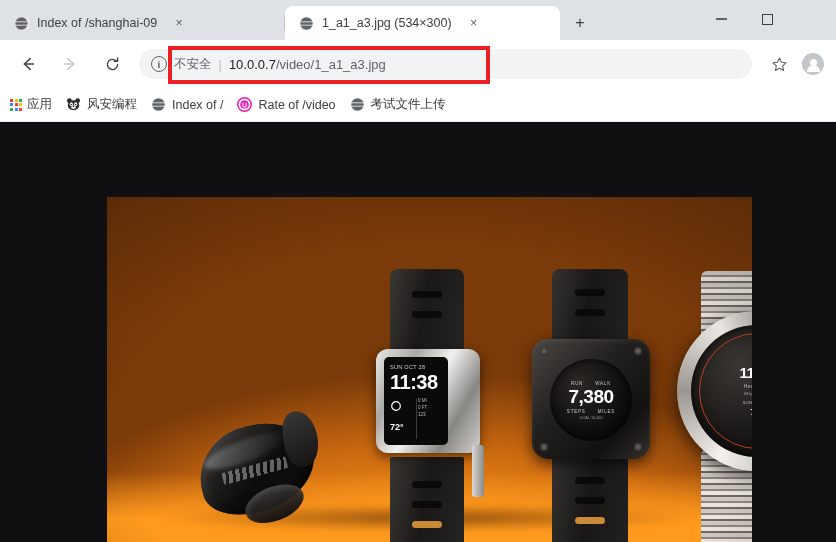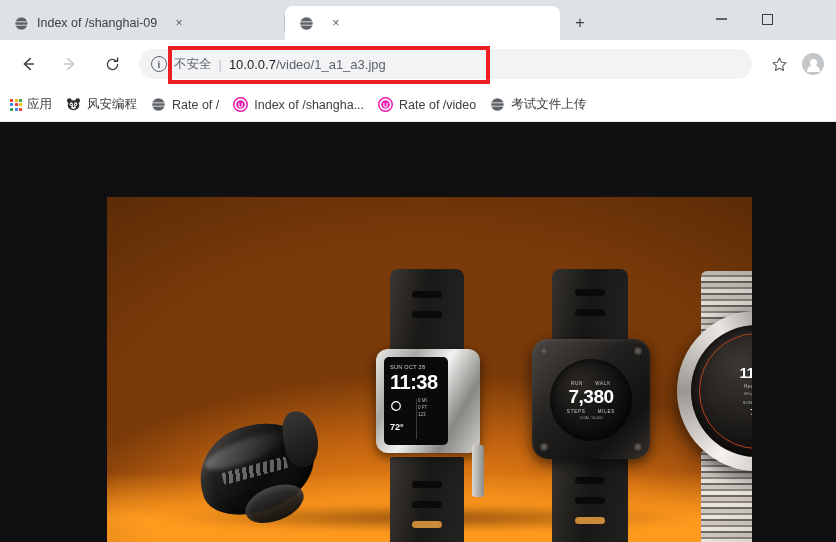--- a/index.html
+++ b/index.html
@@ -311,20 +311,21 @@
 
     <div class="tab active tab2">
       <span style="flex:0 0 auto;display:flex;">
         <svg width="15" height="15" viewBox="0 0 16 16">
           <circle cx="8" cy="8" r="7" fill="#5f6368"></circle>
           <path d="M8 1 A7 7 0 0 1 8 15 A10 7 0 0 0 8 1Z" fill="#fff" opacity=".55"></path>
           <path d="M1.2 6.2 H14.8 M1.2 9.8 H14.8" stroke="#fff" stroke-width="1" opacity=".8" fill="none"></path>
           <circle cx="8" cy="8" r="7" fill="none" stroke="#fff" stroke-width="1.2" opacity=".5"></circle>
         </svg>
       </span>
+      <span class="tab-title">1_a1_a3.jpg (534×300)</span>
       <span class="tab-close">×</span>
     </div>
 
     <div class="newtab">+</div>
 
     <div class="wincontrols">
       <div class="wc">
           <span class="dash"></span>
         </div>
       <div class="wc">
@@ -416,33 +417,23 @@
 
     <div class="bm">
       <span style="display:flex;">
         <svg width="15" height="15" viewBox="0 0 16 16">
           <circle cx="8" cy="8" r="7" fill="#5f6368"></circle>
           <path d="M8 1 A7 7 0 0 1 8 15 A10 7 0 0 0 8 1Z" fill="#fff" opacity=".55"></path>
           <path d="M1.2 6.2 H14.8 M1.2 9.8 H14.8" stroke="#fff" stroke-width="1" opacity=".8" fill="none"></path>
           <circle cx="8" cy="8" r="7" fill="none" stroke="#fff" stroke-width="1.2" opacity=".5"></circle>
         </svg>
       </span>
-      <span class="bm-label">Rate of /</span>
-    </div>
-
-    <div class="bm">
-      <span style="display:flex;">
-        <svg width="15" height="15" viewBox="0 0 16 16">
-          <circle cx="8" cy="8" r="7.2" fill="none" stroke="#e91bb0" stroke-width="1.6"></circle>
-          <circle cx="8" cy="8" r="4.6" fill="#e91bb0"></circle>
-          <path d="M6.3 6 V9.2 a1.7 1.7 0 0 0 3.4 0 V6" fill="none" stroke="#fff" stroke-width="1.1"></path>
-        </svg>
-      </span>
-      <span class="bm-label">Index of /shangha...</span>
-    </div>
+      <span class="bm-label">Index of /</span>
+    </div>
+
 
     <div class="bm">
       <span style="display:flex;">
         <svg width="15" height="15" viewBox="0 0 16 16">
           <circle cx="8" cy="8" r="7.2" fill="none" stroke="#e91bb0" stroke-width="1.6"></circle>
           <circle cx="8" cy="8" r="4.6" fill="#e91bb0"></circle>
           <path d="M6.3 6 V9.2 a1.7 1.7 0 0 0 3.4 0 V6" fill="none" stroke="#fff" stroke-width="1.1"></path>
         </svg>
       </span>
       <span class="bm-label">Rate of /video</span>

